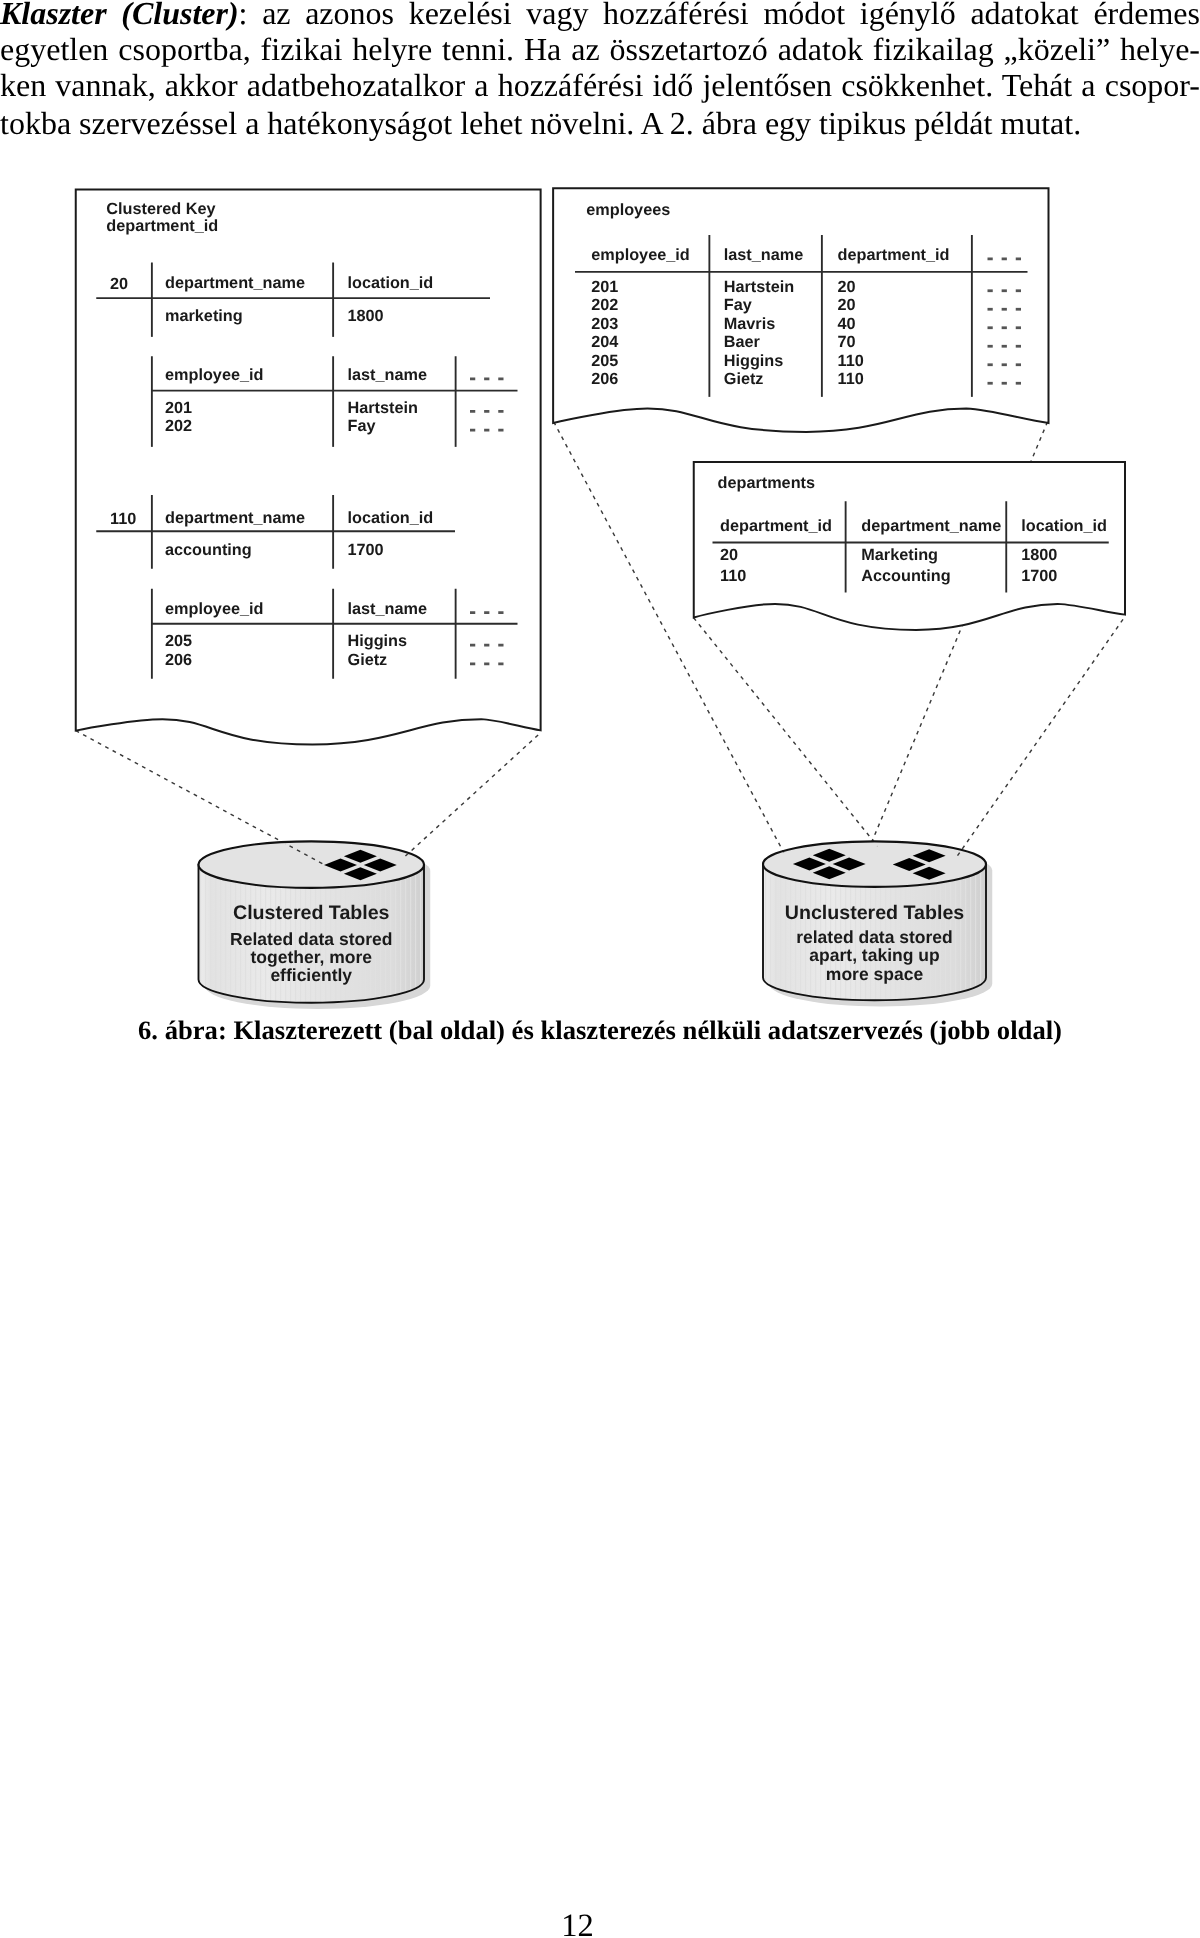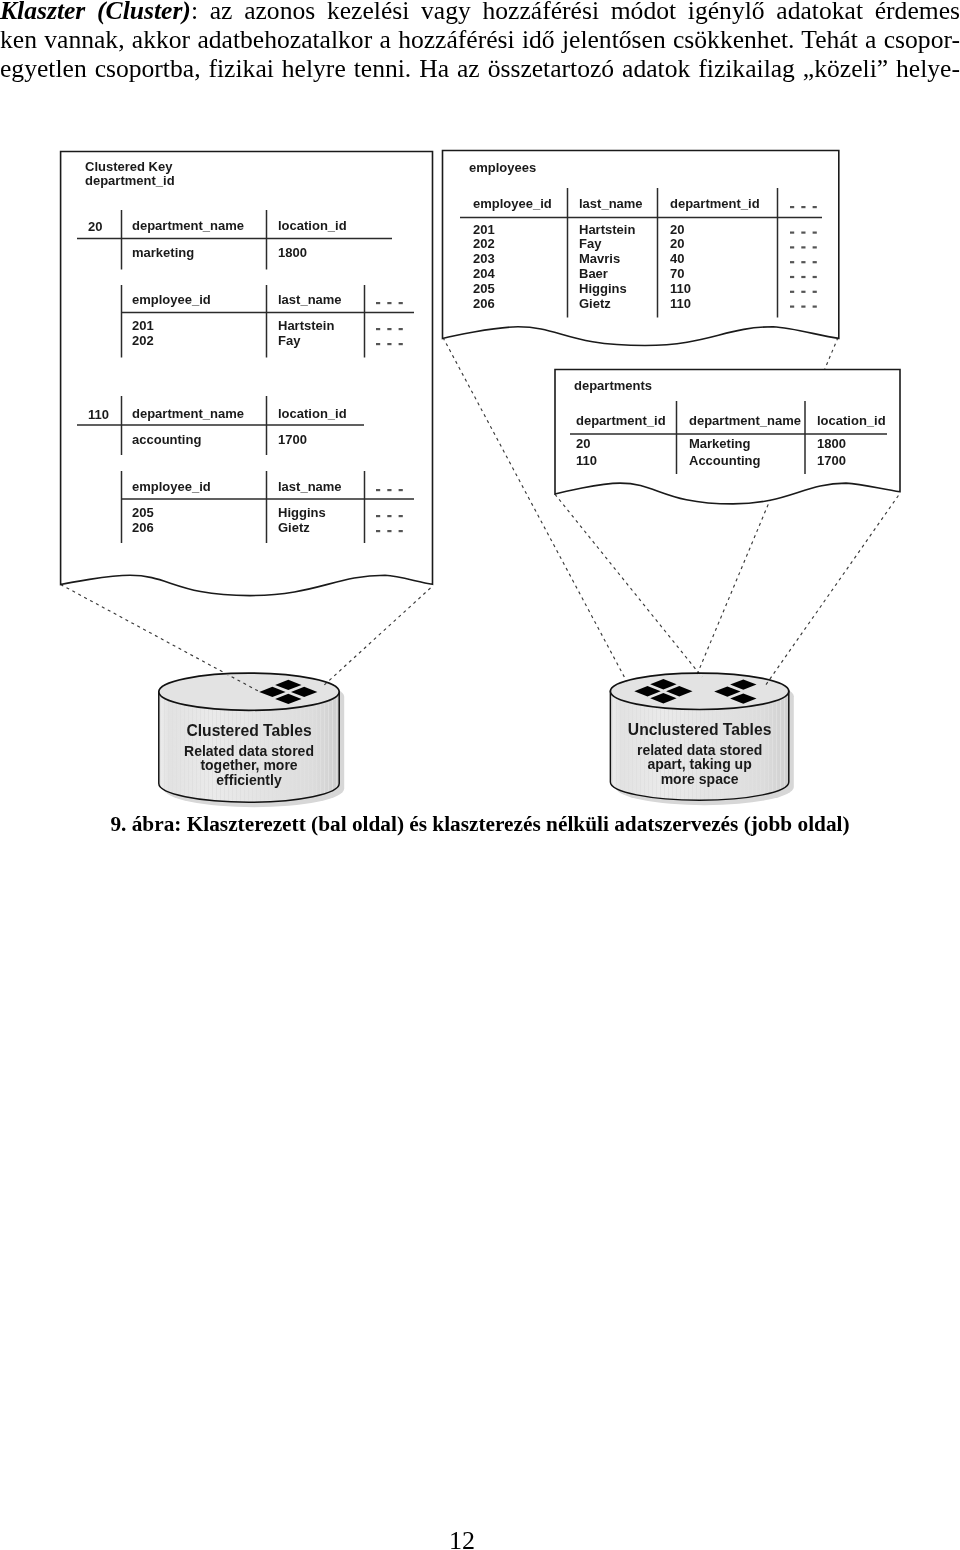--- a/index.html
+++ b/index.html
@@ -41,22 +41,23 @@
   #pagenum{position:absolute;left:0;top:1526px;width:924px;text-align:center;
            font-family:"Liberation Serif",serif;font-size:26px;}
 </style>
 </head>
 <body>
 
 <div class="page">
 
   <div id="para">
     <div class="ln"><span class="term">Klaszter (Cluster)</span><span>: az azonos kezelési vagy hozzáférési módot igénylő adatokat érdemes</span></div>
+    <div class="ln">egyetlen csoportba, fizikai helyre tenni. Ha az összetartozó adatok fizikailag „közeli” helye-</div>
     <div class="ln">ken vannak, akkor adatbehozatalkor a hozzáférési idő jelentősen csökkenhet. Tehát a csopor-</div>
-    <div class="ln">egyetlen csoportba, fizikai helyre tenni. Ha az összetartozó adatok fizikailag „közeli” helye-</div>
+    <div class="ln last">tokba szervezéssel a hatékonyságot lehet növelni. A 2. ábra egy tipikus példát mutat.</div>
   </div>
 
   <div id="figure">
 <svg id="figsvg" width="960" height="860" viewBox="0 0 960 860" xmlns="http://www.w3.org/2000/svg">
   <defs>
     <linearGradient id="cylbody" x1="0" y1="0" x2="1" y2="0">
       <stop offset="0" stop-color="#ededed"></stop>
       <stop offset="0.06" stop-color="#e2e2e2"></stop>
       <stop offset="0.30" stop-color="#eaeaea"></stop>
       <stop offset="0.62" stop-color="#e2e2e2"></stop>
@@ -253,16 +254,16 @@
       <polygon points="743.3,693.4 756.5,698.6 743.3,703.8 730.1,698.6" class="dia"></polygon>
     <text x="699.6" y="735.0" font-size="15.7" font-weight="bold" text-anchor="middle">Unclustered Tables</text>
     <text x="699.6" y="754.5" font-size="14" font-weight="bold" text-anchor="middle">related data stored</text>
     <text x="699.6" y="769.0" font-size="14" font-weight="bold" text-anchor="middle">apart, taking up</text>
     <text x="699.6" y="783.7" font-size="14" font-weight="bold" text-anchor="middle">more space</text>
   </g>
 </svg>
 
   </div>
 
-  <div id="caption">9. ábra: Klaszterezett (bal oldal) és klaszterezés nélküli adatszervezés (jobb oldal)</div>
+  <div id="caption">6. ábra: Klaszterezett (bal oldal) és klaszterezés nélküli adatszervezés (jobb oldal)</div>
   <div id="pagenum">12</div>
 
 </div>
 
 </body></html>

